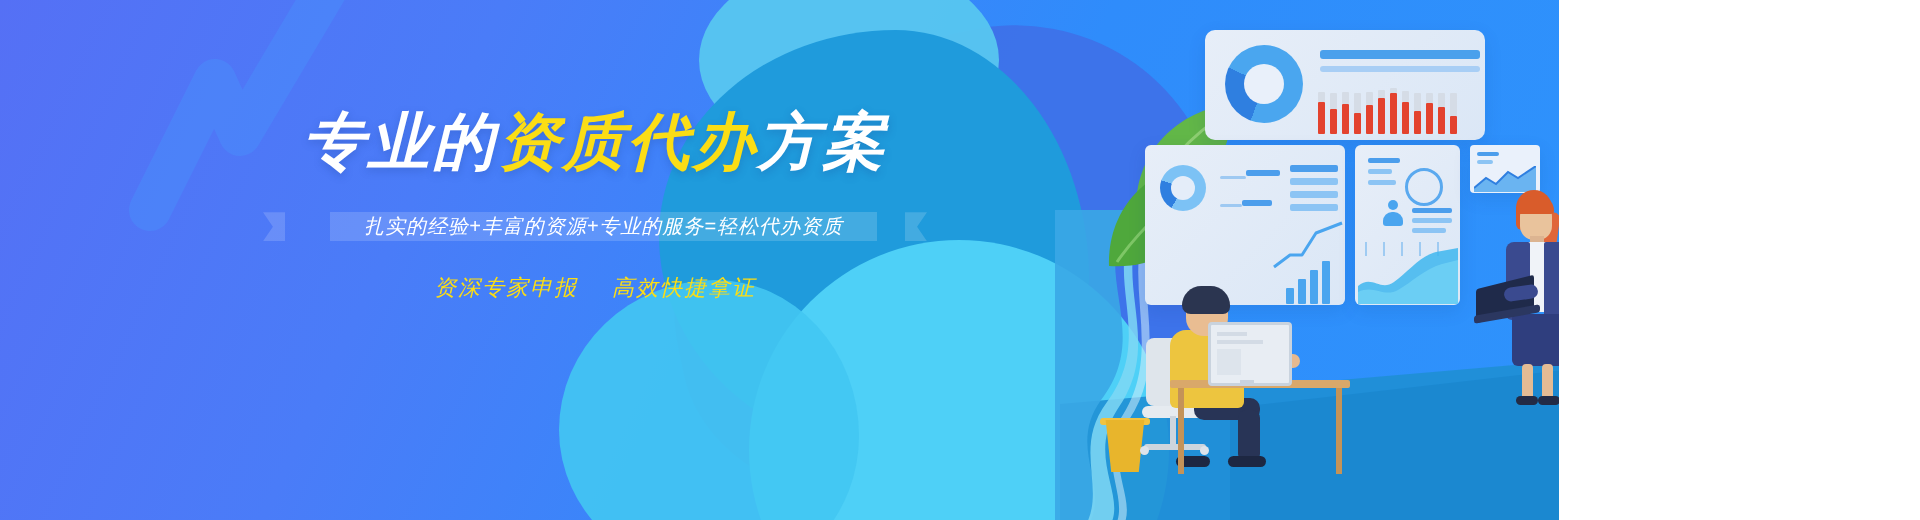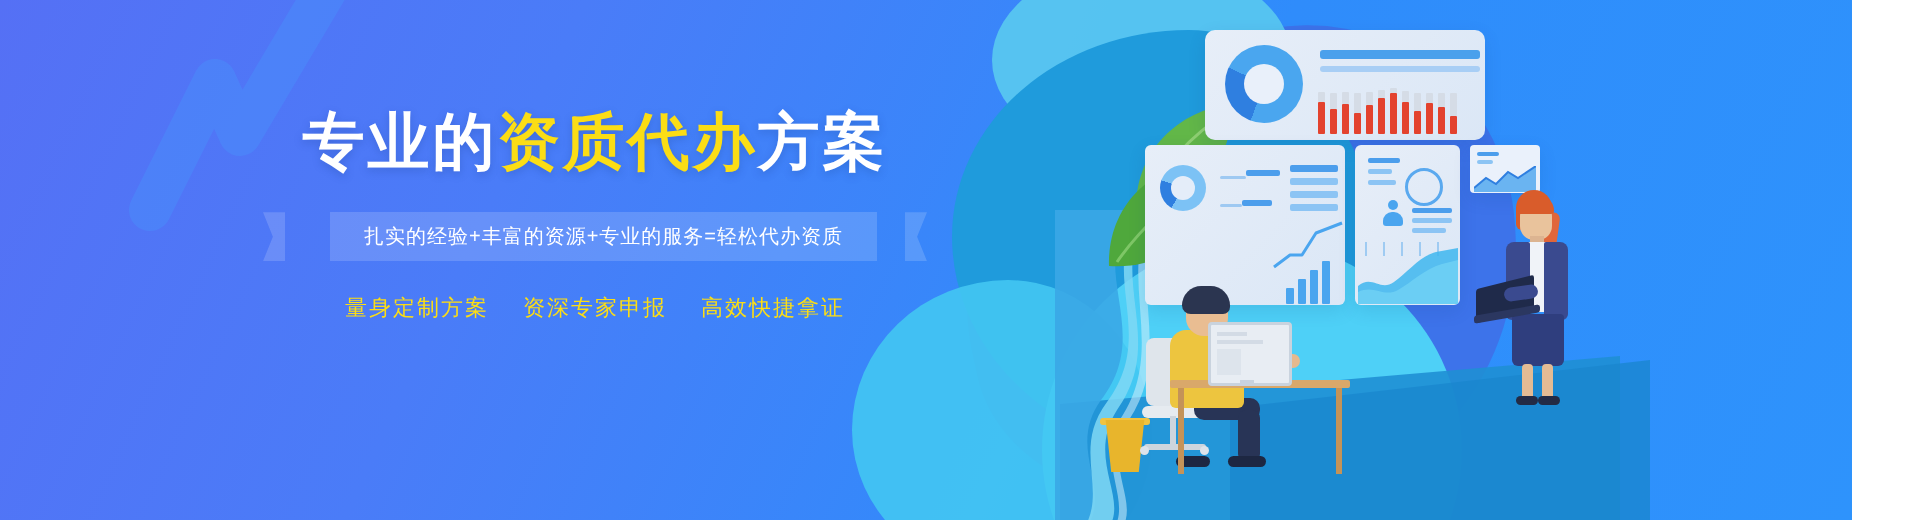--- a/index.html
+++ b/index.html
@@ -1,22 +1,23 @@
 <!DOCTYPE html>
 <html><head>
 <meta charset="utf-8">
 <style>
   html,body{margin:0;padding:0;background:#fff;}
   body{font-family:"Liberation Sans","DejaVu Sans",sans-serif;}
 
   .banner{
     position:relative;
-    width:1852px;height:520px;
+    width:1559px;height:520px;
     overflow:hidden;
     background:linear-gradient(115deg,#5570f5 0%,#4a7cf8 28%,#2f8cfb 62%,#2e93fc 100%);
+    font-style:italic;
   }
 
   
   .bg-layer{position:absolute;inset:0;overflow:hidden;pointer-events:none;}
 
   .zigzag{
     position:absolute;left:120px;top:-40px;
     width:260px;height:300px;
     opacity:.55;
   }
@@ -100,21 +101,21 @@
     position:relative;
     margin-top:36px;
     display:flex;justify-content:center;
   }
   .ribbon{
     position:relative;
     background:rgba(255,255,255,.16);
     color:#ffffff;
     font-size:20px;
     letter-spacing:1px;
-    padding:11px 34px;
+    padding:1px 34px;
     white-space:nowrap;
     margin-left:17px;
   }
   .ribbon-tail{
     position:absolute;top:0;width:22px;height:100%;
     background:rgba(255,255,255,.16);
   }
   .ribbon-tail.l{left:-22px;clip-path:polygon(0 0,100% 0,100% 100%,0 100%,45% 50%);}
   .ribbon-tail.r{right:-22px;clip-path:polygon(0 0,100% 0,55% 50%,100% 100%,0 100%);}
 
@@ -280,21 +281,20 @@
       <span class="w">专业的</span><span class="y">资质代办</span><span class="w">方案</span>
     </div>
 
     <div class="ribbon-wrap">
       <div class="ribbon-tail l"></div>
       <div class="ribbon">扎实的经验+丰富的资源+专业的服务=轻松代办资质</div>
       <div class="ribbon-tail r"></div>
     </div>
 
     <div class="taglines">
-      <span>量身定制方案</span>
       <span>资深专家申报</span>
       <span>高效快捷拿证</span>
     </div>
   </div>
 
   <div class="illo">
 
     <div class="card card-top"></div>
     <div class="donut donut-big"></div>
     <div class="bar-line bl-a"></div>

